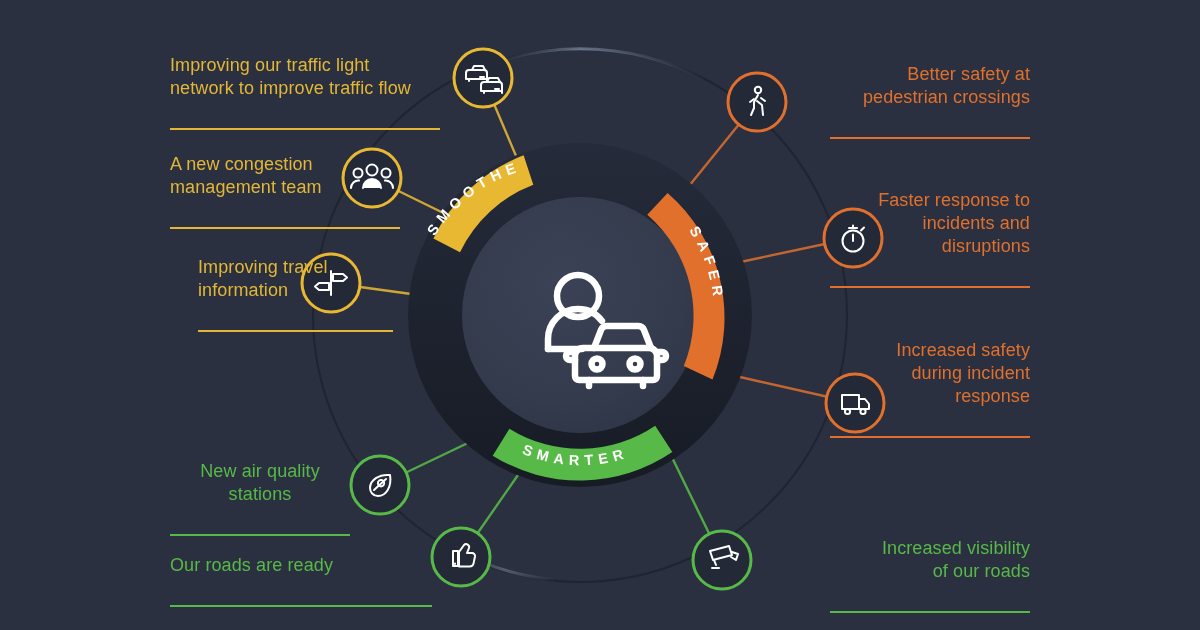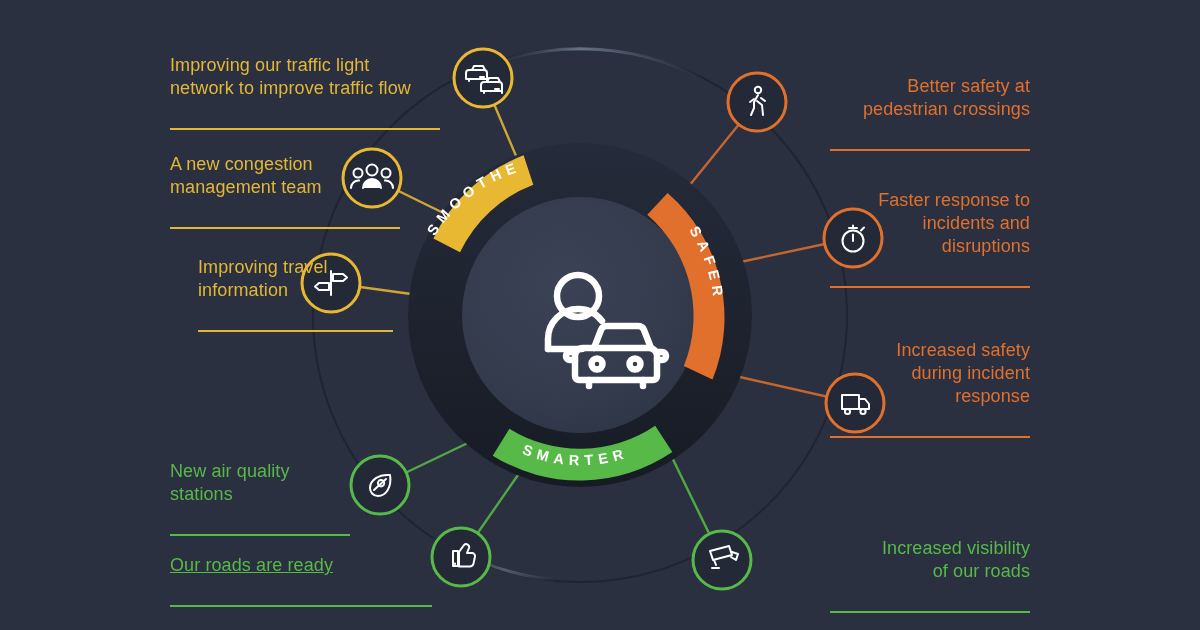--- a/index.html
+++ b/index.html
@@ -233,47 +233,47 @@
 management team</span>
     <span class="rule r-yellow"></span>
   </div>
 
   <div class="label left c-yellow" style="left:170px;top:233px;width:195px;margin-left:28px;">
     <span class="txt">Improving travel
 information</span>
     <span class="rule r-yellow"></span>
   </div>
 
-  <div class="label right c-orange" style="left:830px;top:52px;width:200px;">
+  <div class="label right c-orange" style="left:830px;top:40px;width:200px;">
     <span class="txt">Better safety at
 pedestrian crossings</span>
     <span class="rule r-orange"></span>
   </div>
 
   <div class="label right c-orange" style="left:830px;top:166px;width:200px;">
     <span class="txt">Faster response to
 incidents and
 disruptions</span>
     <span class="rule r-orange"></span>
   </div>
 
   <div class="label right c-orange" style="left:830px;top:316px;width:200px;text-align:right;">
     <span class="txt">Increased safety
 during incident
 response</span>
     <span class="rule r-orange"></span>
   </div>
 
-  <div class="label left c-green" style="left:170px;top:437px;width:180px;">
+  <div class="label left c-green" style="left:170px;top:437px;width:180px;text-align:center;">
     <span class="txt">New air quality
 stations</span>
     <span class="rule r-green"></span>
   </div>
 
-  <div class="label left c-green" style="left:170px;top:531px;width:262px;text-decoration:underline;">
+  <div class="label left c-green" style="left:170px;top:531px;width:262px;">
     <span class="txt">Our roads are ready</span>
     <span class="rule r-green"></span>
   </div>
 
   <div class="label right c-green" style="left:830px;top:514px;width:200px;">
     <span class="txt">Increased visibility
 of our roads</span>
     <span class="rule r-green"></span>
   </div>
 

